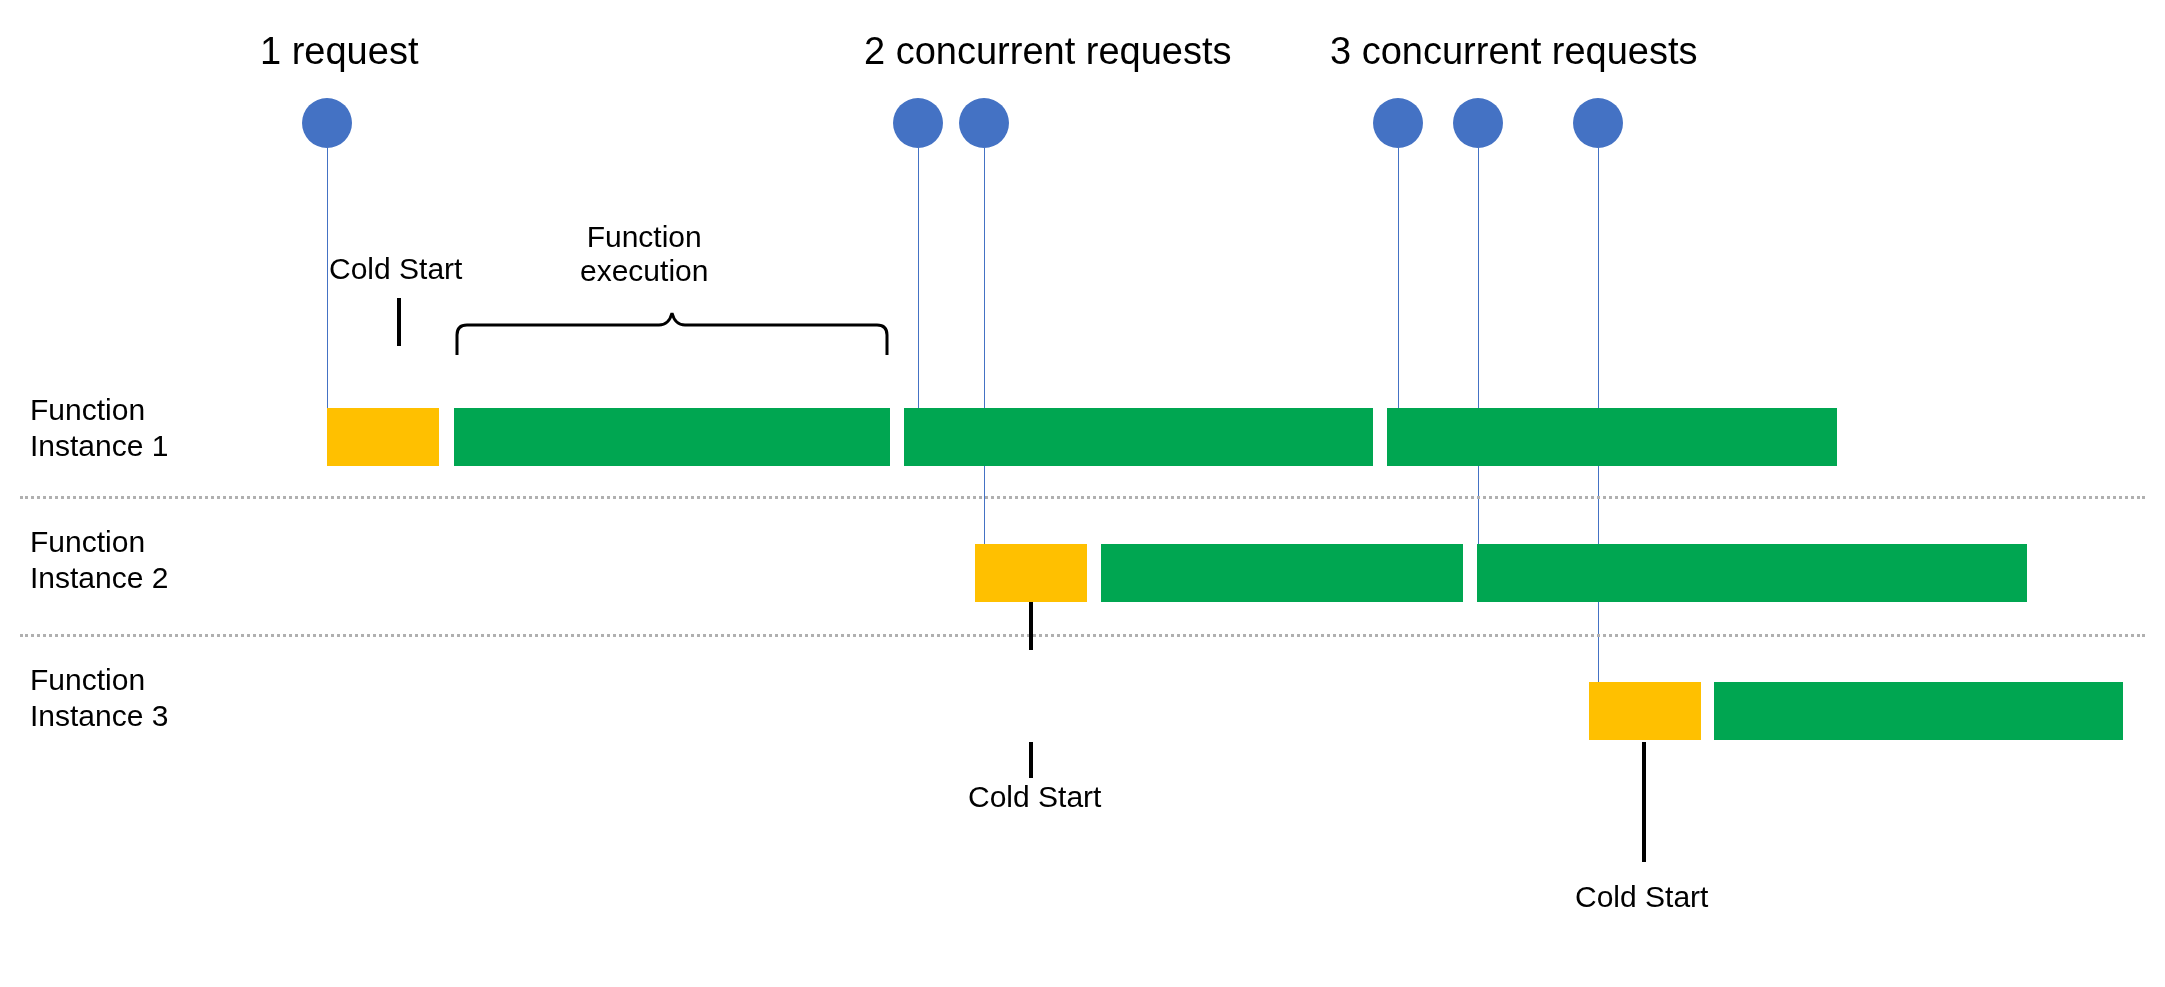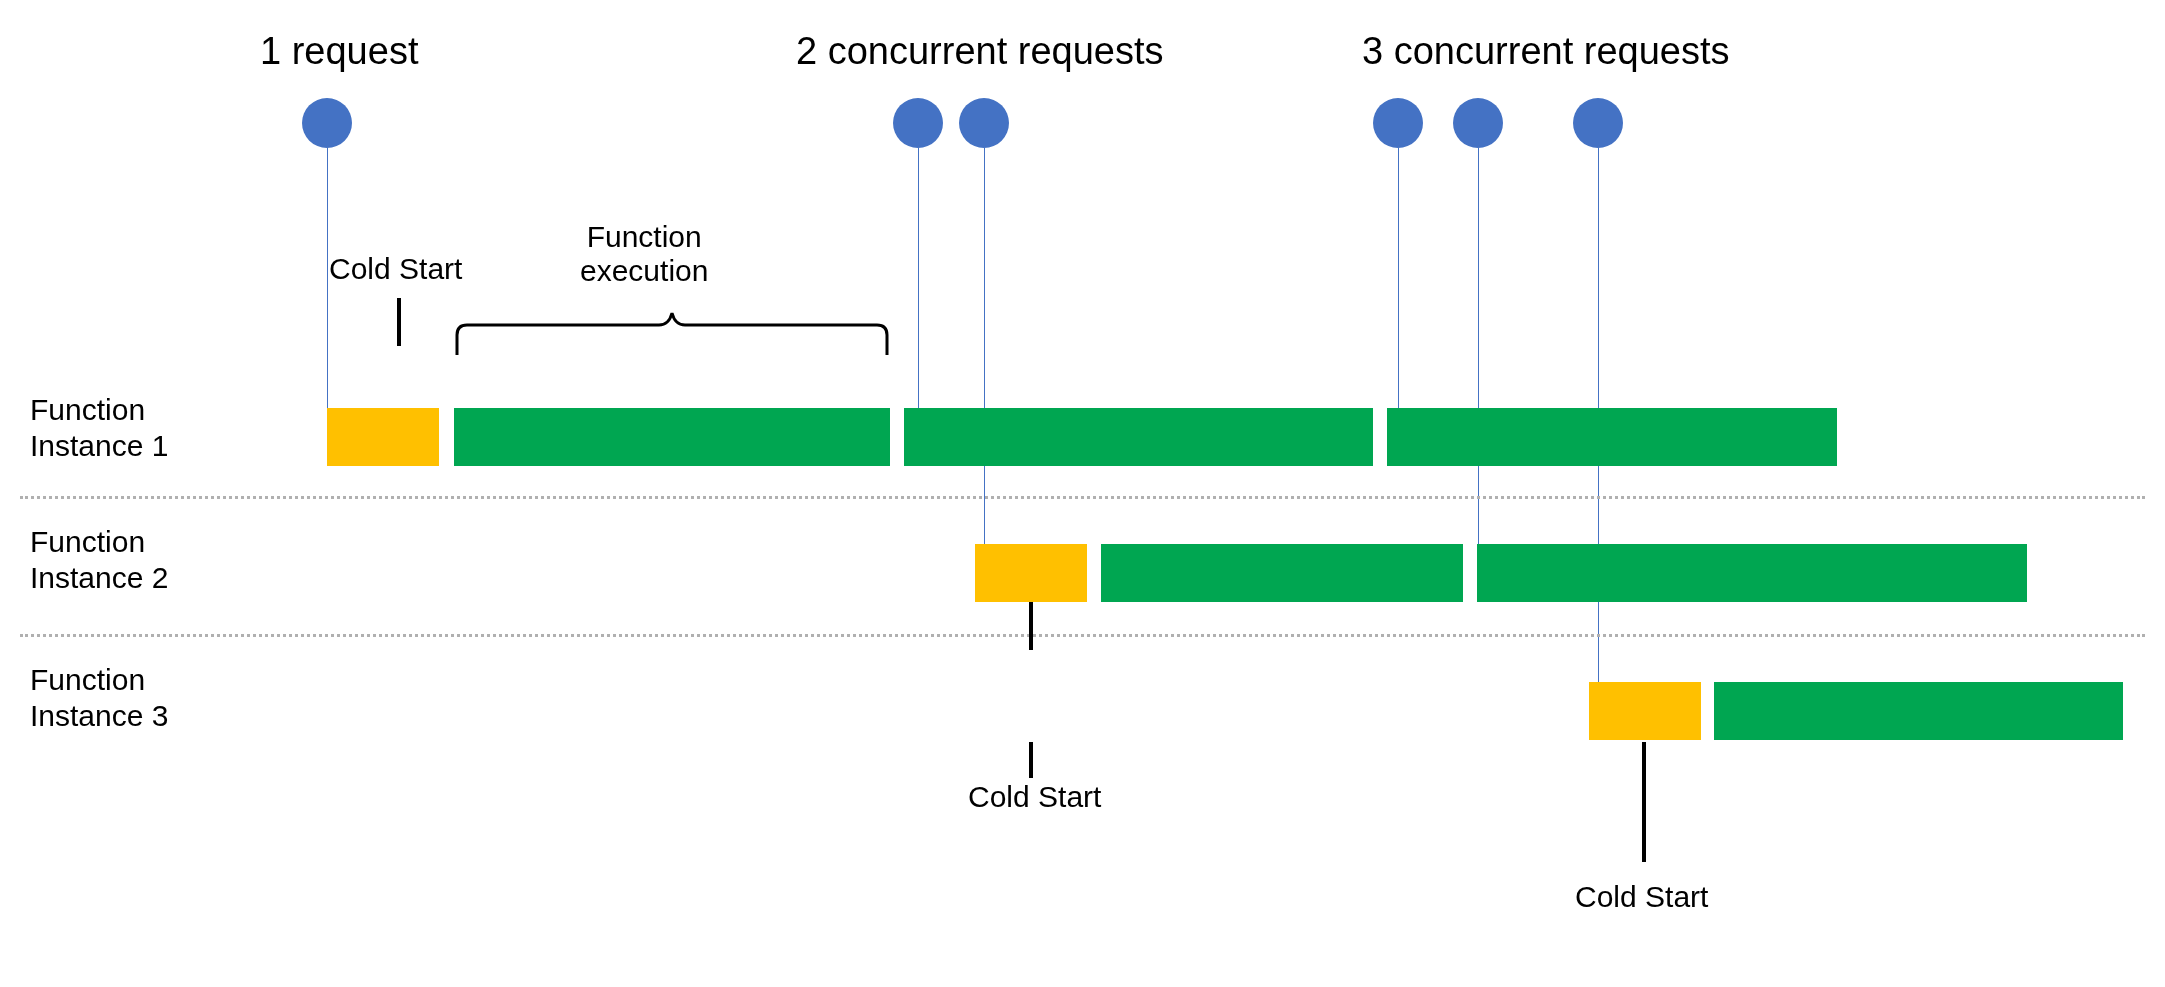--- a/index.html
+++ b/index.html
@@ -63,22 +63,22 @@
     stroke-width: 3;
     fill: none;
   }
 </style>
 </head>
 <body>
 
 <div class="diagram">
 
   <div class="abs header-label" style="left:240px; top:10px;">1 request</div>
-  <div class="abs header-label" style="left:776px; top:10px;">2 concurrent requests</div>
-  <div class="abs header-label" style="left:1310px; top:10px;margin-left:32px;">3 concurrent requests</div>
+  <div class="abs header-label" style="left:844px; top:10px;">2 concurrent requests</div>
+  <div class="abs header-label" style="left:1310px; top:10px;">3 concurrent requests</div>
 
   <div class="abs request-dot" style="left:282px; top:78px;"></div>
   <div class="abs request-dot" style="left:873px; top:78px;"></div>
   <div class="abs request-dot" style="left:939px; top:78px;"></div>
   <div class="abs request-dot" style="left:1353px; top:78px;"></div>
   <div class="abs request-dot" style="left:1433px; top:78px;"></div>
   <div class="abs request-dot" style="left:1553px; top:78px;"></div>
 
   <div class="abs vline" style="left:307px; top:128px; height:282px;"></div>
   <div class="abs vline" style="left:898px; top:128px; height:282px;"></div>

